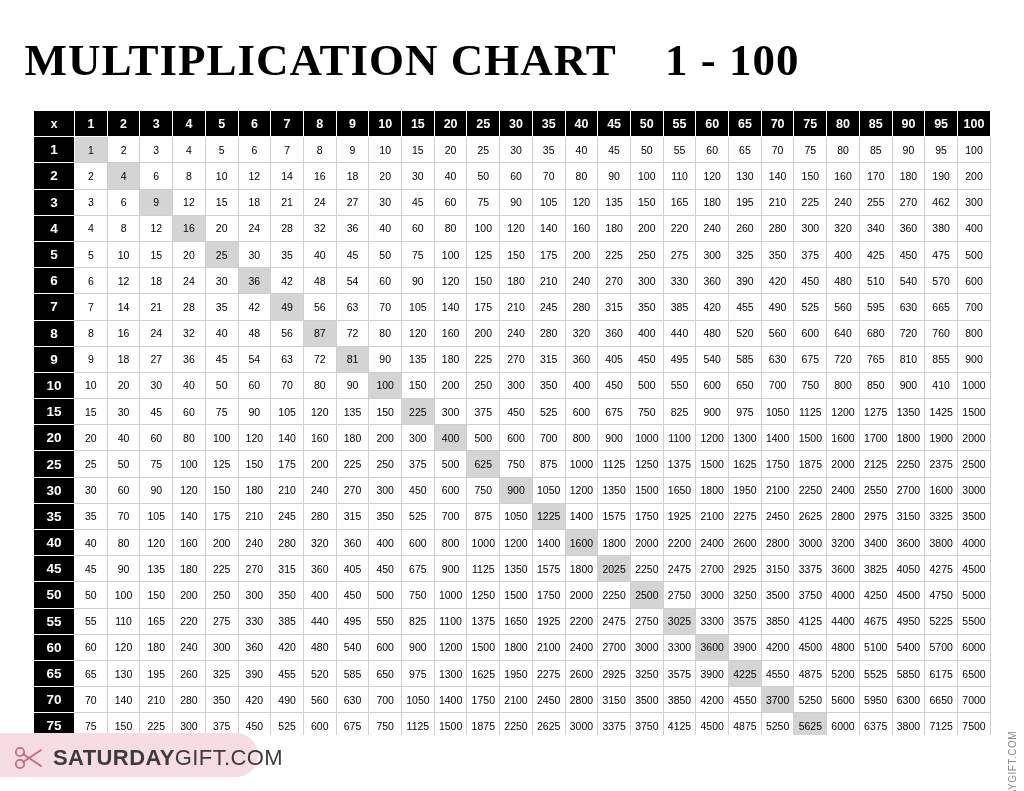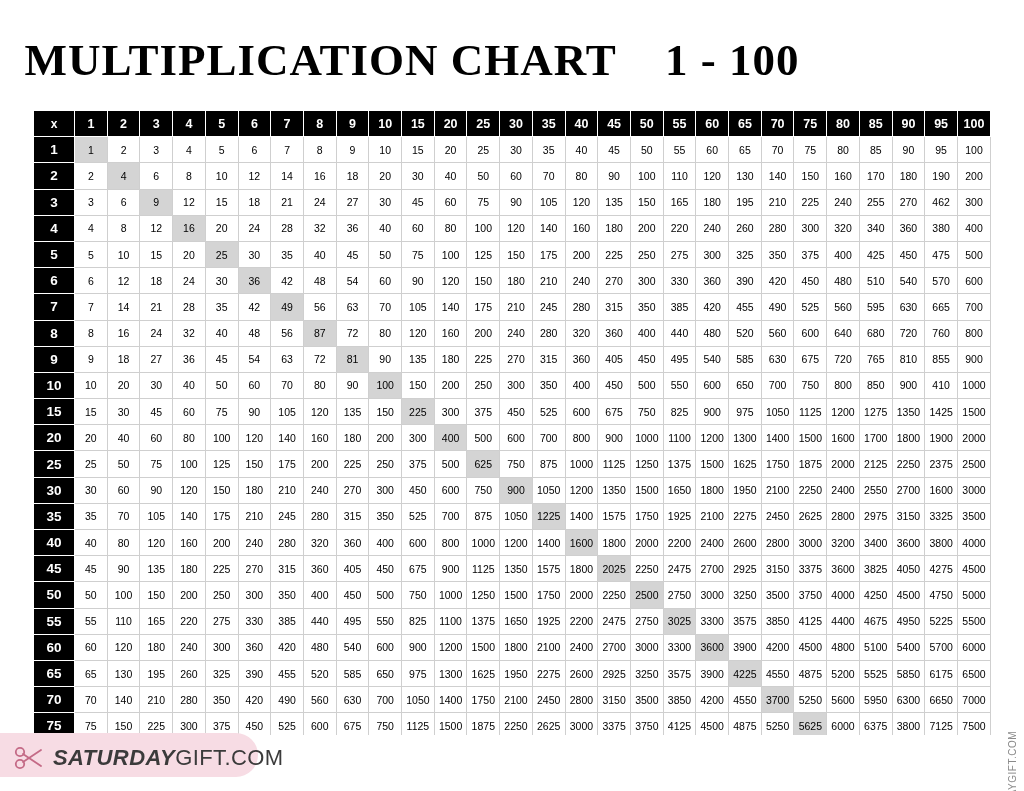--- a/index.html
+++ b/index.html
@@ -104,21 +104,21 @@
     align-items: center;
     gap: 9px;
   }
   #brand-icon svg { display: block; }
   #brand-text {
     font-family: "Liberation Sans", sans-serif;
     font-size: 22px;
     letter-spacing: 0.4px;
     color: #3b3b3b;
   }
-  #brand-text .bold { font-weight: bold; font-style: italic; }
+  #brand-text .bold { font-weight: bold; }
   #side-credit {
     position: absolute;
     right: 6px;
     bottom: 60px;
     transform: rotate(-90deg);
     transform-origin: right bottom;
     font-size: 10px;
     letter-spacing: 0.5px;
     color: #8a8a8a;
     white-space: nowrap;

